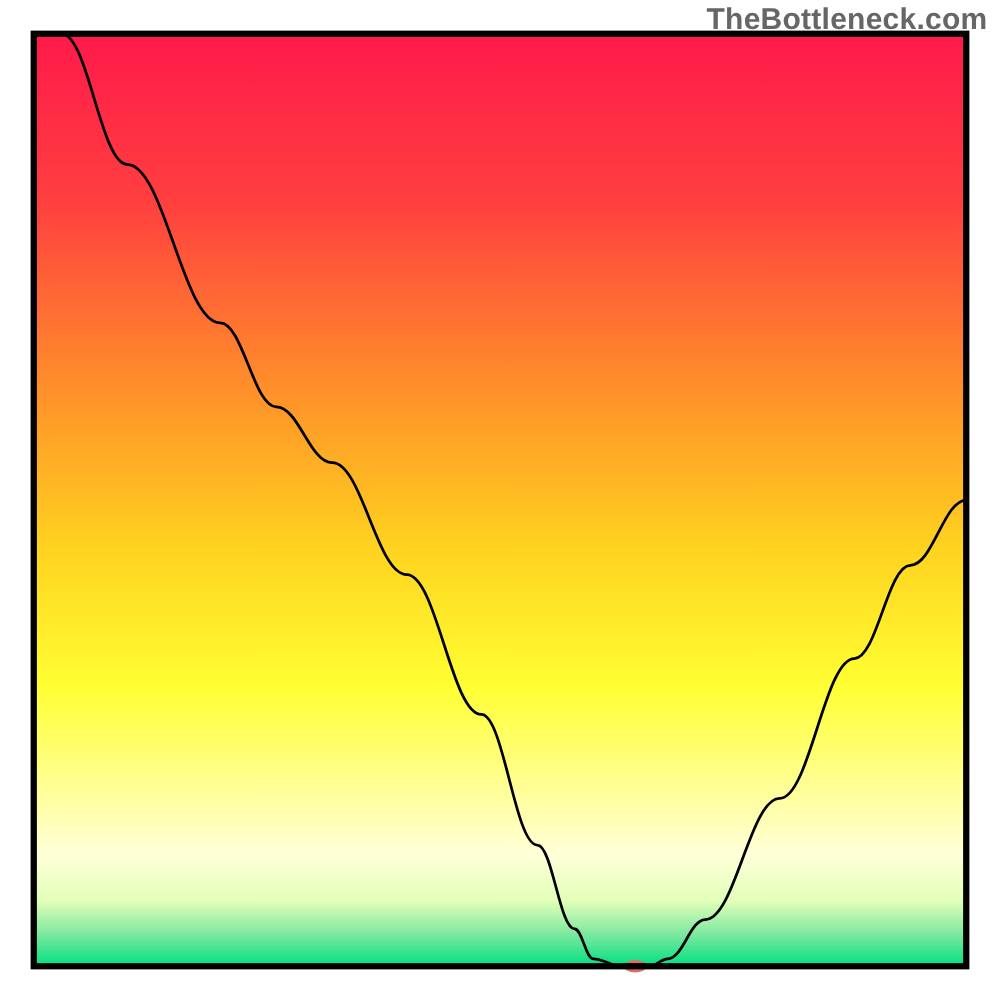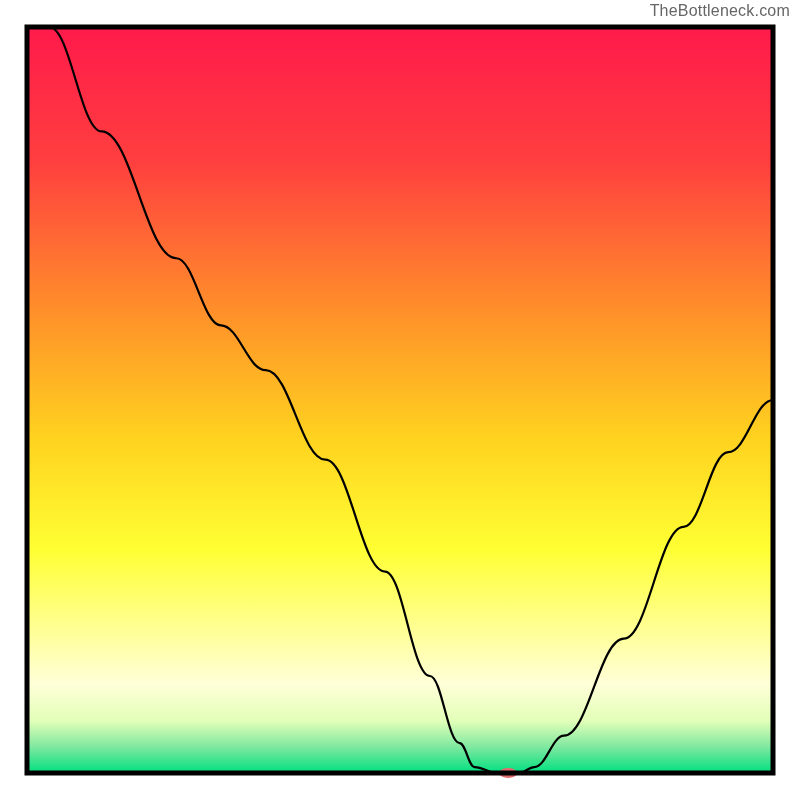--- a/index.html
+++ b/index.html
@@ -12,22 +12,22 @@
   }
   .container {
     position: relative;
     width: 800px;
     height: 800px;
   }
   .watermark {
     position: absolute;
     top: 2px;
     right: 10px;
-    font-size: 16px;
-    font-weight: 400;
+    font-size: 24px;
+    font-weight: 700;
     color: #666666;
     letter-spacing: 0.2px;
   }
   svg {
     display: block;
   }
 </style>
 </head>
 <body>
 <div class="container">

